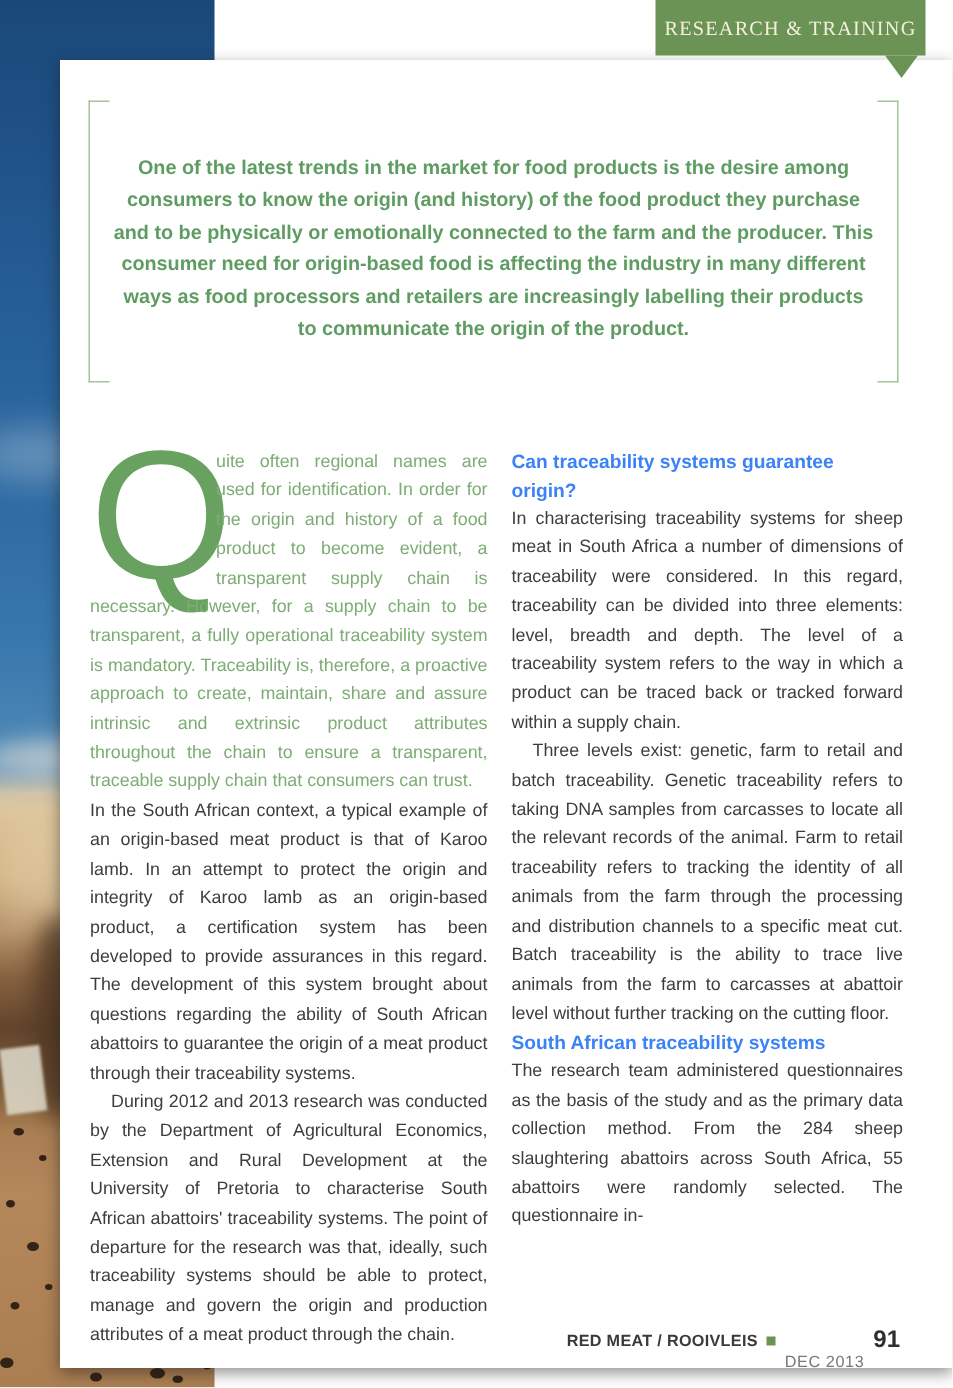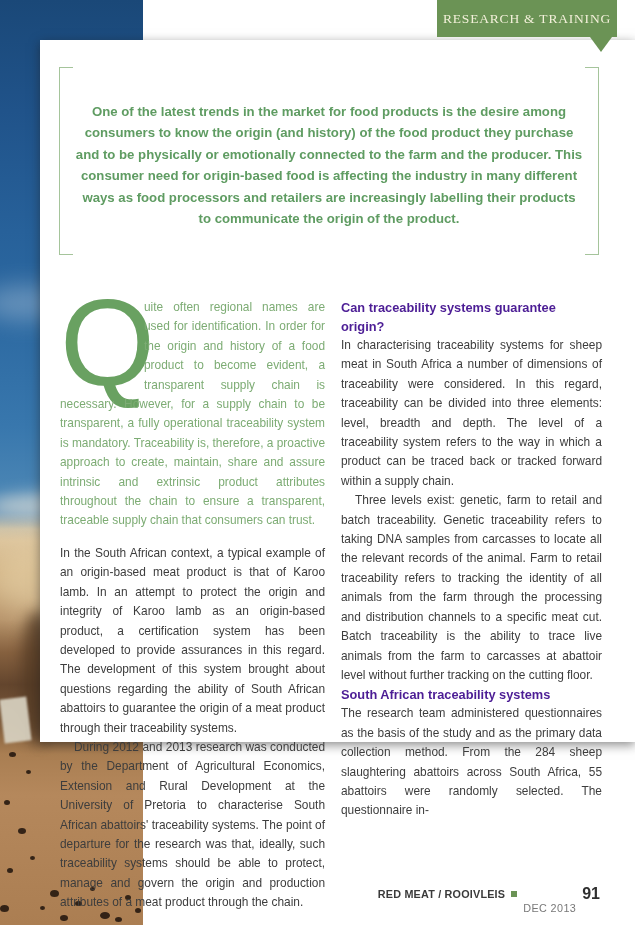--- a/index.html
+++ b/index.html
@@ -39,21 +39,21 @@
     background: #503823; border-radius: 40%; filter: blur(7px); opacity: .75;
   }
   .photo .ear-tag {
     position: absolute; left: 2px; top: 698px; width: 27px; height: 44px;
     background: #d8d2c1; transform: rotate(-7deg); filter: blur(1px); opacity: .92;
   }
   .dropping { position: absolute; background: #261810; border-radius: 50%; opacity: .9; }
 
   
   .card {
-    position: absolute; left: 40px; top: 40px; width: 595px; height: 702px;
+    position: absolute; left: 40px; top: 40px; width: 595px; height: 872px;
     background: #ffffff;
     box-shadow: 0 3px 10px rgba(25,25,25,.5);
   }
 
   
   .banner {
     position: absolute; left: 437px; top: 0; width: 180px; height: 37px;
     background: #6b9355;
     display: flex; align-items: center; justify-content: center;
     z-index: 5;
@@ -88,32 +88,32 @@
 
   
   .columns {
     position: absolute; left: 20px; right: 33px; top: 258px;
     display: flex; gap: 16px;
   }
   .col { color: #3d3d3d; font-size: 11.9px; line-height: 19.4px; text-align: justify; }
   .col1 { flex: 0 0 265px; }
   .col2 { flex: 1; }
   .body-para { margin: 0; }
-  .body-para.gap-above { margin-top: 13px; }
+  .body-para.gap-above { }
   .body-para.indent { text-indent: 14px; }
   .intro { color: #7dac74; margin: 0; }
   .dropcap {
     float: left;
     width: 80px; height: 96px;
     font-size: 122px; line-height: 90px;
     color: #69a161; font-weight: 400;
     margin-right: 4px;
   }
   .green-heading {
-    color: #4c1d95; font-size: 12.8px; line-height: 19px;
+    color: #3b82f6; font-size: 12.8px; line-height: 19px;
     font-weight: bold; text-align: left; margin: 0;
   }
   .green-heading.spaced { margin-top: 0; }
 
   
   .footer {
     position: absolute; right: 35px; top: 874px;
     display: flex; align-items: center; gap: 6px;
     z-index: 6;
   }

